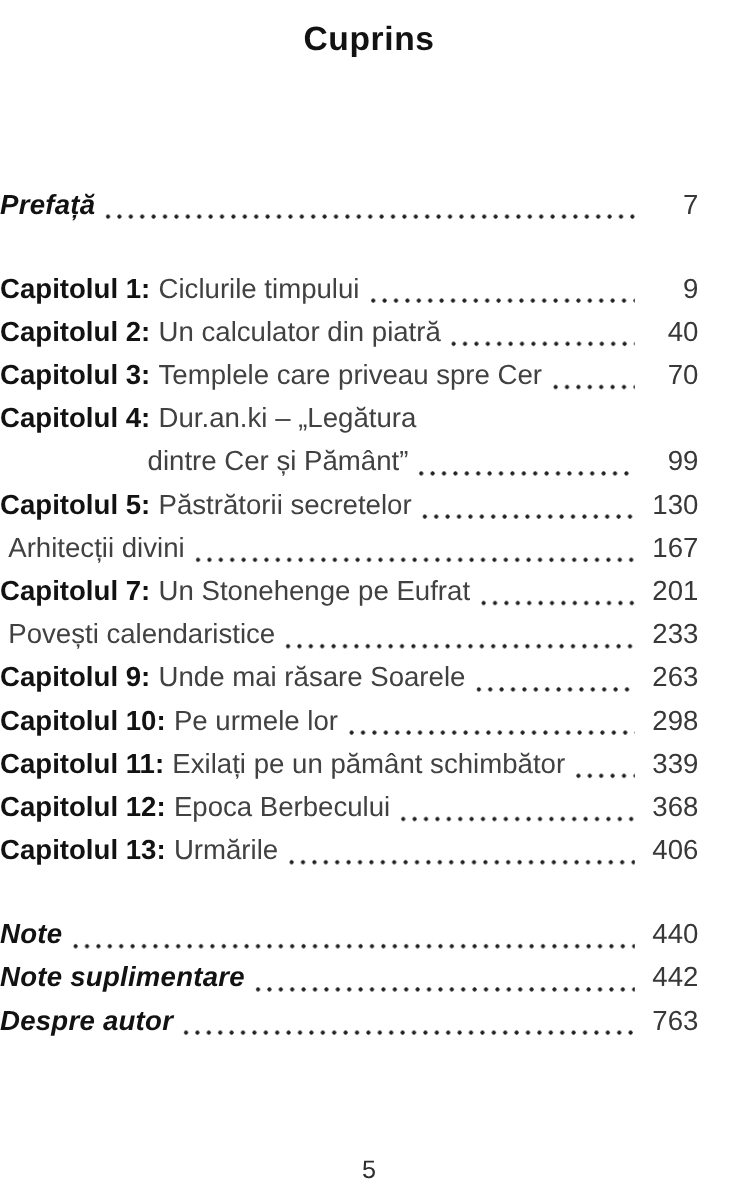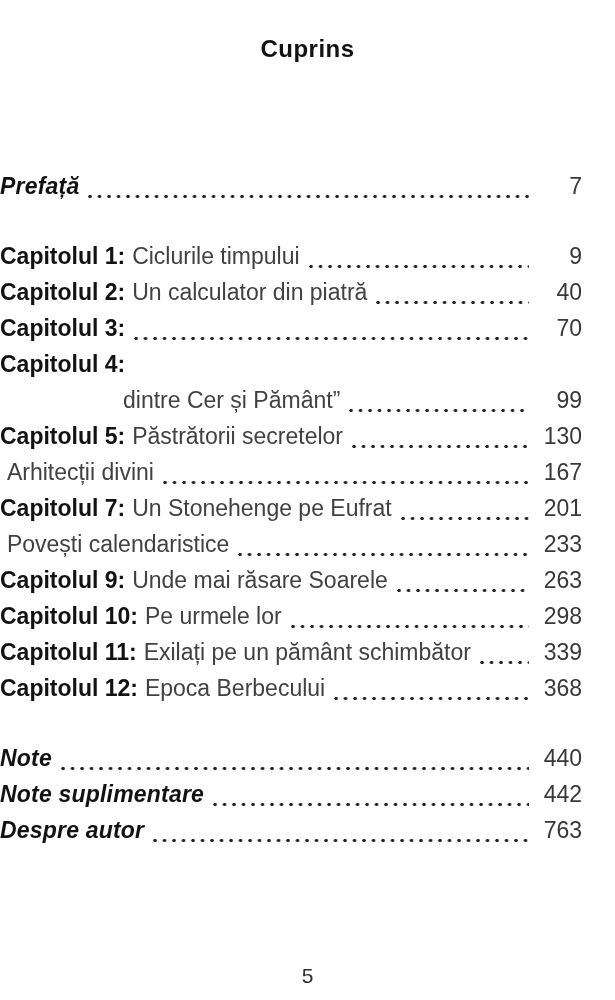--- a/index.html
+++ b/index.html
@@ -13,23 +13,23 @@
   .page{
     position:relative;
     width:615px;height:1000px;
     margin:0 auto;
     background:var(--background);
     font-family:"Liberation Sans","DejaVu Sans",sans-serif;
     color:var(--text);
     overflow:hidden;
   }
   .title{
-    margin-top:26px;
+    margin-top:10px;
     line-height:46px;
-    font-size:24px;
+    font-size:28px;
     font-weight:700;
     text-align:center;
     color:var(--heading);
     letter-spacing:.5px;
   }
   .toc{
     margin-top:96px;
     padding-left:0;
     padding-right:33px;
     font-size:23px;
@@ -112,26 +112,28 @@
 
     <div class="row">
       <span class="prefix">Capitolul 2:</span>
       <span class="label">Un calculator din piatră</span>
       <span class="leader"></span>
       <span class="num">40</span>
     </div>
 
     <div class="row">
       <span class="prefix">Capitolul 3:</span>
+      <span class="label">Templele care priveau spre Cer</span>
       <span class="leader"></span>
       <span class="num">70</span>
     </div>
 
     <div class="row">
       <span class="prefix">Capitolul 4:</span>
+      <span class="label">Dur.an.ki – „Legătura</span>
     </div>
 
     <div class="row cont">
       <span class="label first">dintre Cer și Pământ”</span>
       <span class="leader"></span>
       <span class="num">99</span>
     </div>
 
     <div class="row">
       <span class="prefix">Capitolul 5:</span>
@@ -180,20 +182,26 @@
       <span class="num">339</span>
     </div>
 
     <div class="row">
       <span class="prefix">Capitolul 12:</span>
       <span class="label">Epoca Berbecului</span>
       <span class="leader"></span>
       <span class="num">368</span>
     </div>
 
+    <div class="row">
+      <span class="prefix">Capitolul 13:</span>
+      <span class="label">Urmările</span>
+      <span class="leader"></span>
+      <span class="num">406</span>
+    </div>
 
     <div class="row bi gap">
       <span class="label first">Note</span>
       <span class="leader"></span>
       <span class="num">440</span>
     </div>
 
     <div class="row bi">
       <span class="label first">Note suplimentare</span>
       <span class="leader"></span>

